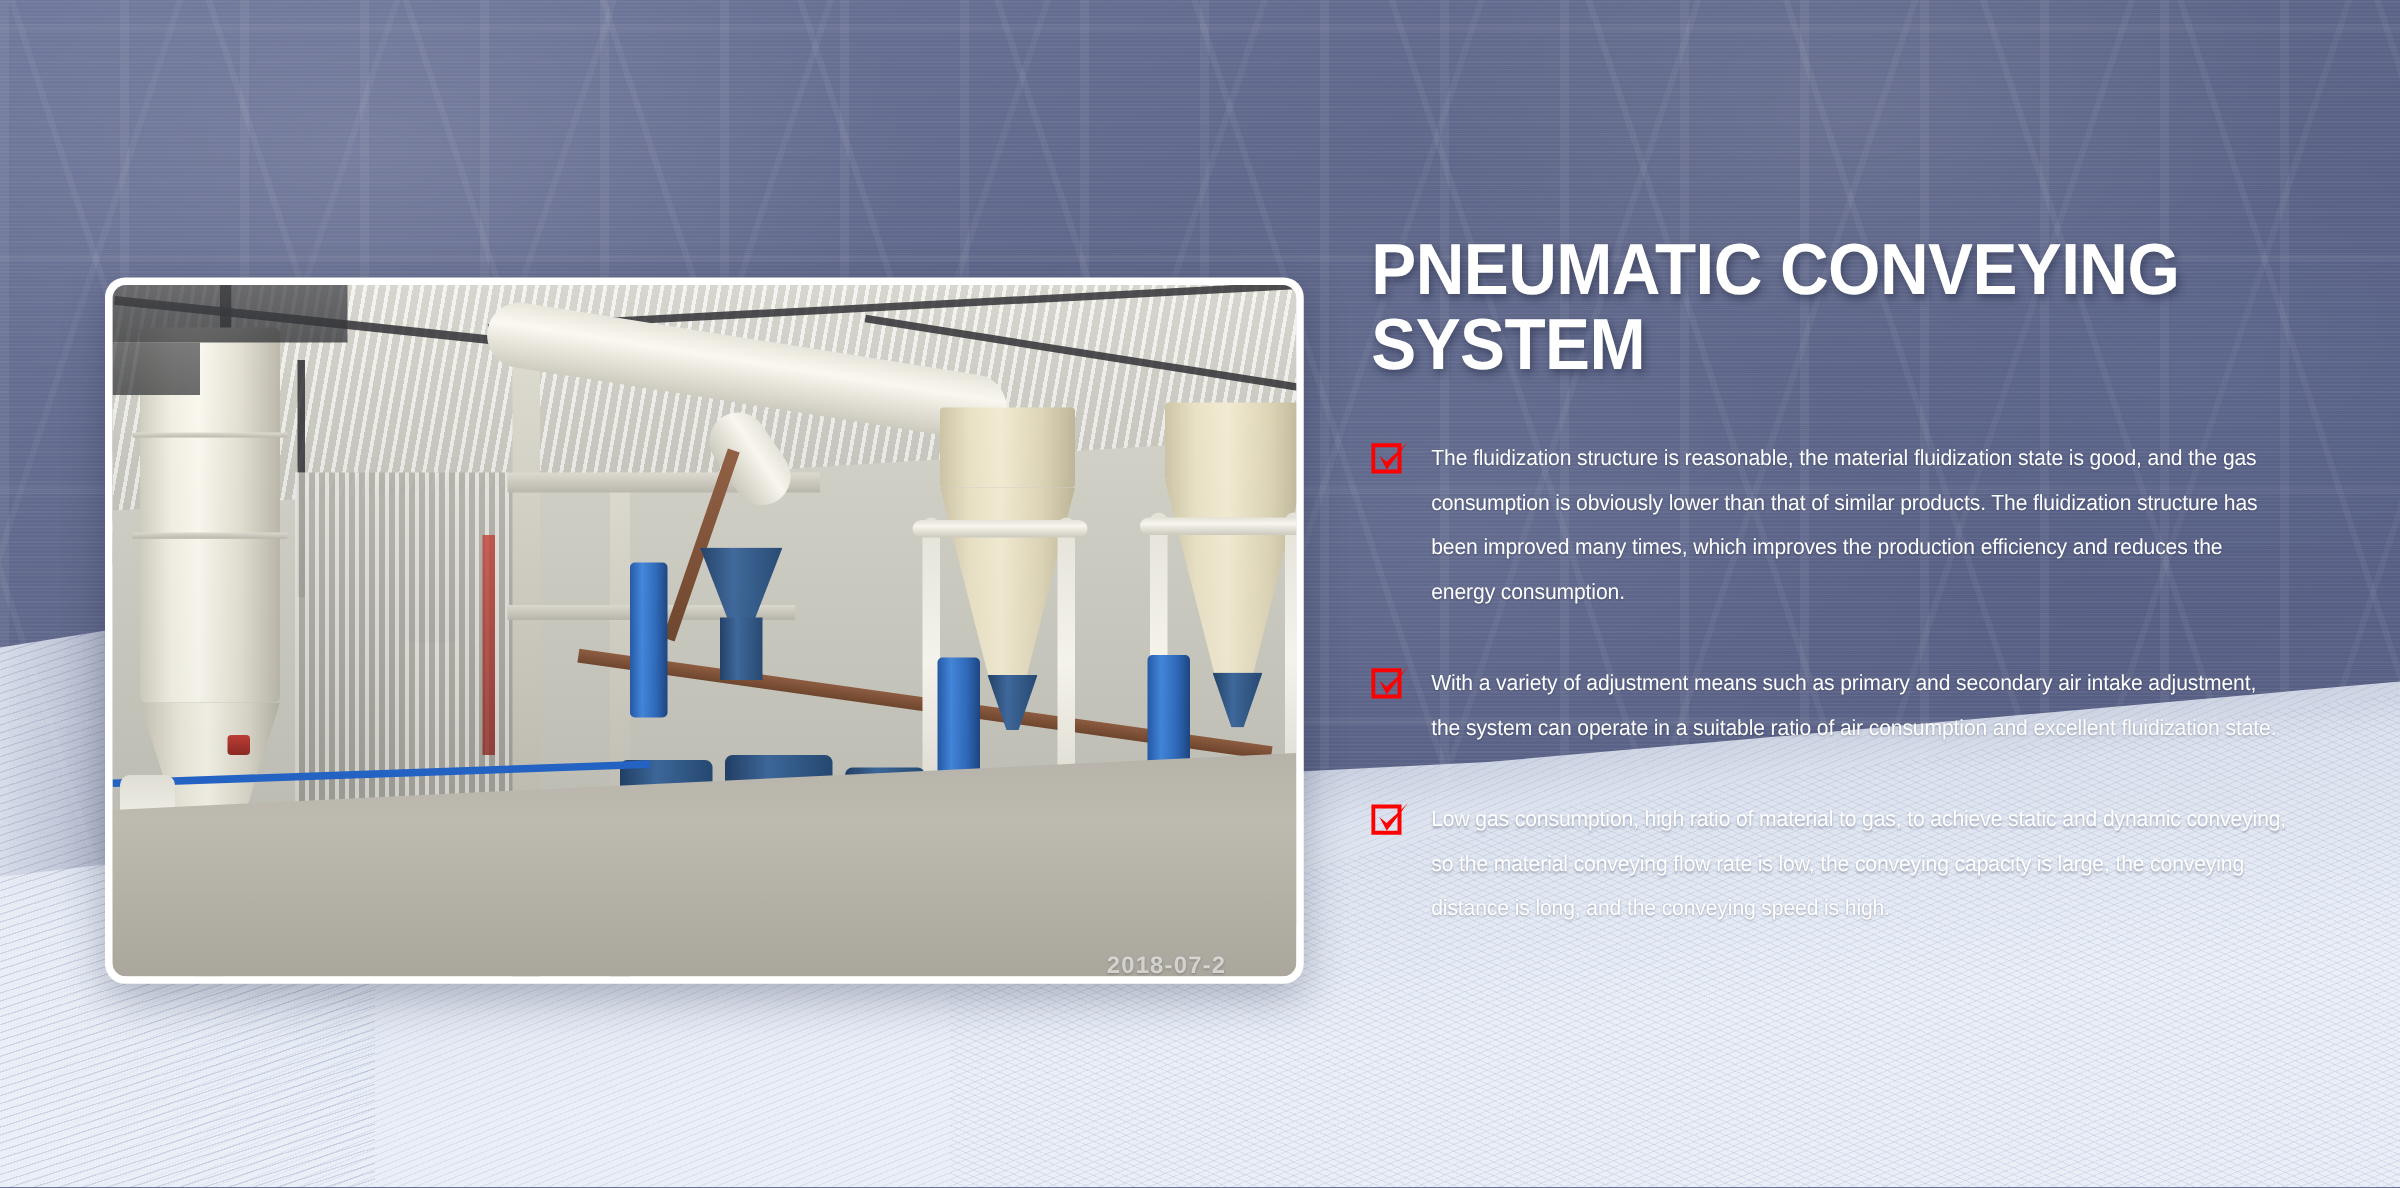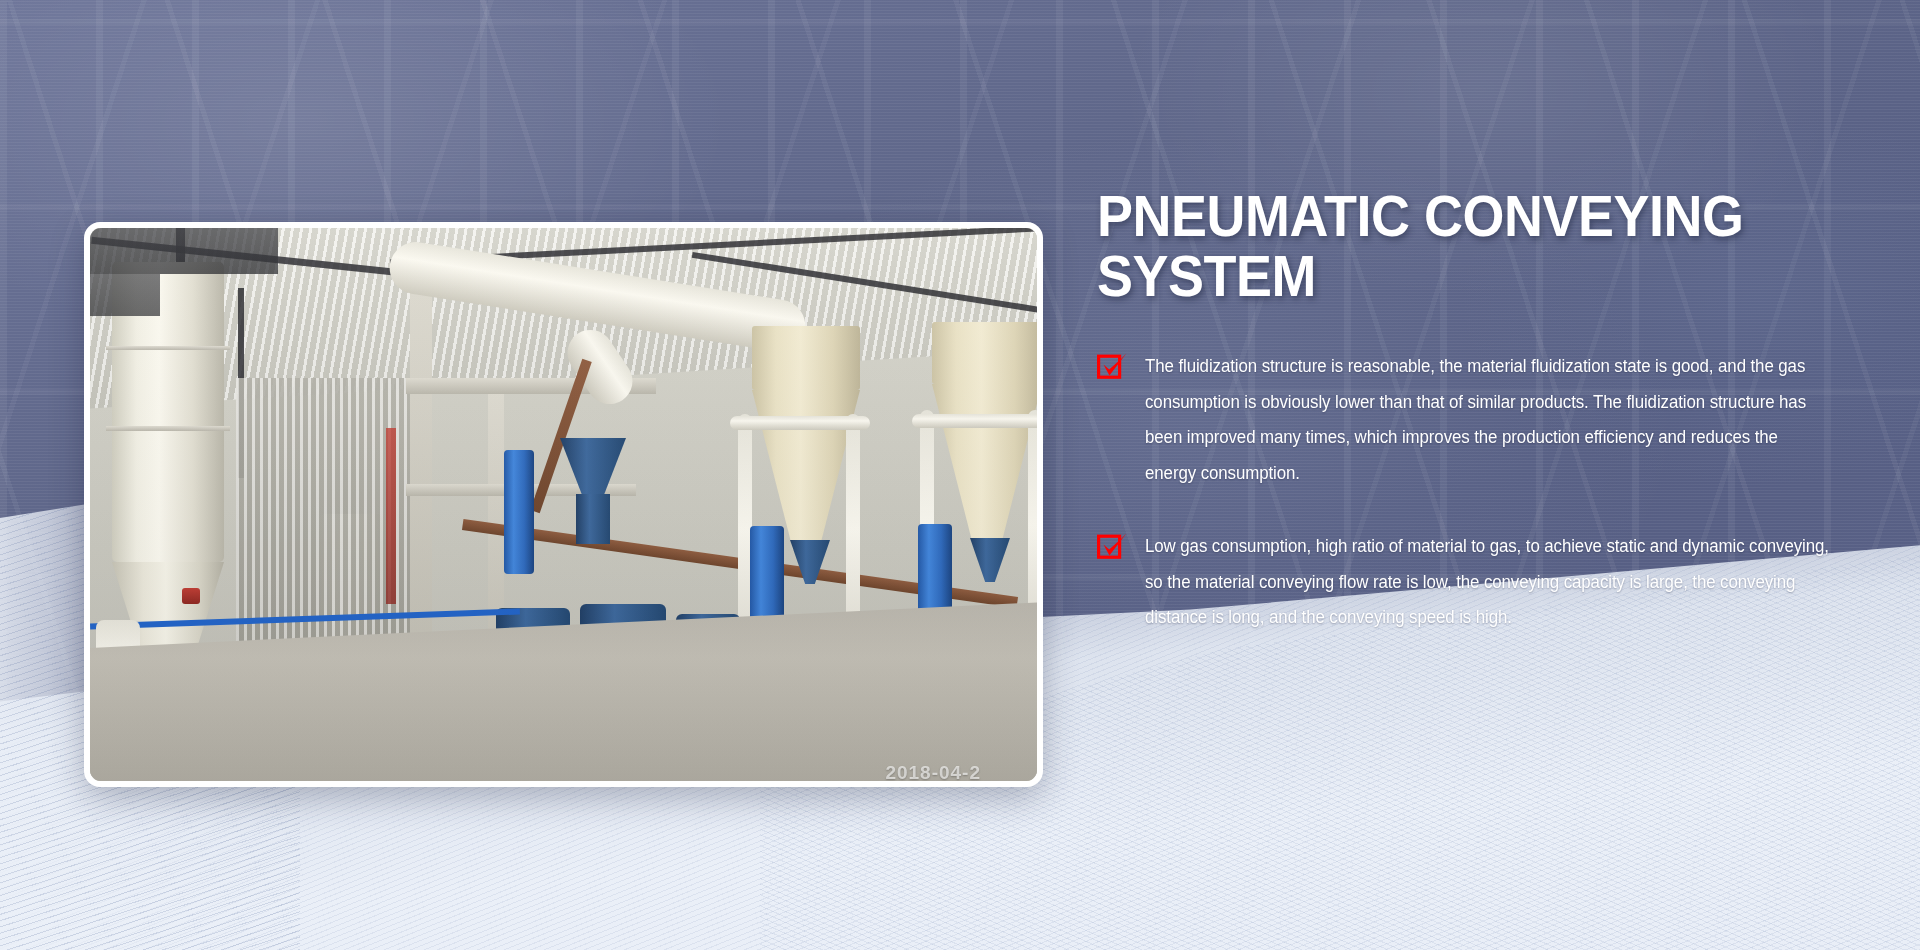--- a/index.html
+++ b/index.html
@@ -294,41 +294,48 @@
       <div class="red-acc" style="left:92px;top:360px;width:18px;height:16px;border-radius:3px;"></div>
 
       <div class="pipe" style="left:6px;top:392px;width:44px;height:116px;border-radius:8px;"></div>
       <div class="pipe-dark" style="left:88px;top:470px;width:58px;height:34px;border-radius:6px;"></div>
       <div class="pipe-dark" style="left:168px;top:474px;width:60px;height:34px;border-radius:6px;"></div>
       <div class="pipe" style="left:0;top:516px;width:300px;height:12px;"></div>
       <div class="pipe" style="left:150px;top:530px;width:260px;height:10px;transform:rotate(3deg);"></div>
 
       <div class="ph-floor"></div>
       <div class="ph-dim"></div>
-      <div class="ph-watermark">2018-04-2</div>
+      <div class="ph-watermark">2018-07-2</div>
     </div>
   </div>
 
   <div class="content">
 
     <h1 class="title">
       <span>PNEUMATIC CONVEYING</span><br>
       <span>SYSTEM</span>
     </h1>
 
     <div class="bullets">
 
       <div class="bullet">
         <svg class="check-icon" viewBox="0 0 32 30">
           <rect x="1.6" y="5.2" width="21" height="21" fill="none" stroke="#ff0000" stroke-width="3.2"></rect>
           <path d="M6.5 13.5 L12.4 24.5 L29.5 2.2 L24.5 7.4 L12.2 18.4 Z" fill="#ff0000"></path>
         </svg>
         <div class="bullet-text">The fluidization structure is reasonable, the material fluidization state is good, and the gas consumption is obviously lower than that of similar products. The fluidization structure has been improved many times, which improves the production efficiency and reduces the energy consumption.</div>
       </div>
 
+      <div class="bullet">
+        <svg class="check-icon" viewBox="0 0 32 30">
+          <rect x="1.6" y="5.2" width="21" height="21" fill="none" stroke="#ff0000" stroke-width="3.2"></rect>
+          <path d="M6.5 13.5 L12.4 24.5 L29.5 2.2 L24.5 7.4 L12.2 18.4 Z" fill="#ff0000"></path>
+        </svg>
+        <div class="bullet-text">With a variety of adjustment means such as primary and secondary air intake adjustment, the system can operate in a suitable ratio of air consumption and excellent fluidization state.</div>
+      </div>
 
       <div class="bullet">
         <svg class="check-icon" viewBox="0 0 32 30">
           <rect x="1.6" y="5.2" width="21" height="21" fill="none" stroke="#ff0000" stroke-width="3.2"></rect>
           <path d="M6.5 13.5 L12.4 24.5 L29.5 2.2 L24.5 7.4 L12.2 18.4 Z" fill="#ff0000"></path>
         </svg>
         <div class="bullet-text">Low gas consumption, high ratio of material to gas, to achieve static and dynamic conveying, so the material conveying flow rate is low, the conveying capacity is large, the conveying distance is long, and the conveying speed is high.</div>
       </div>
 
     </div>

